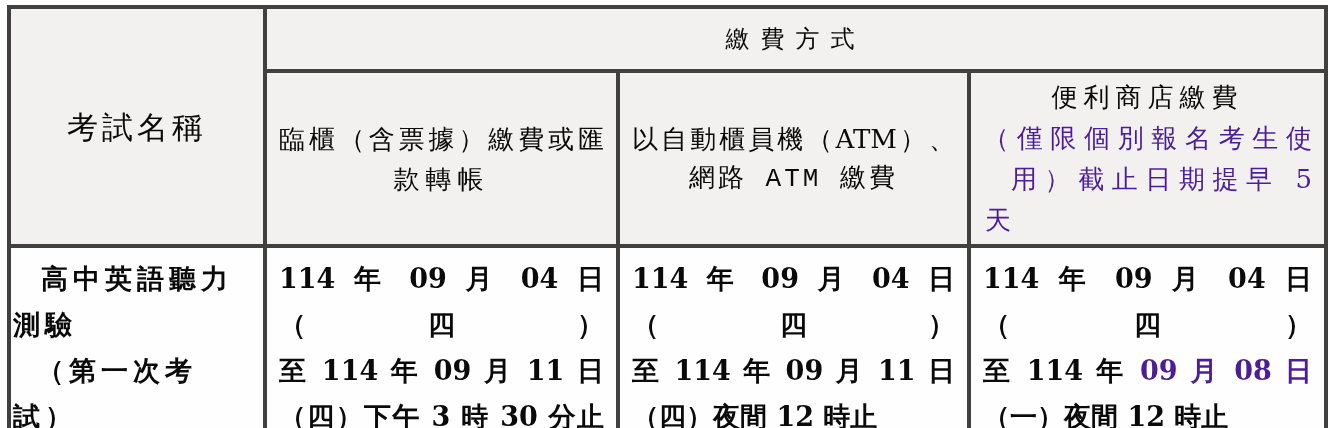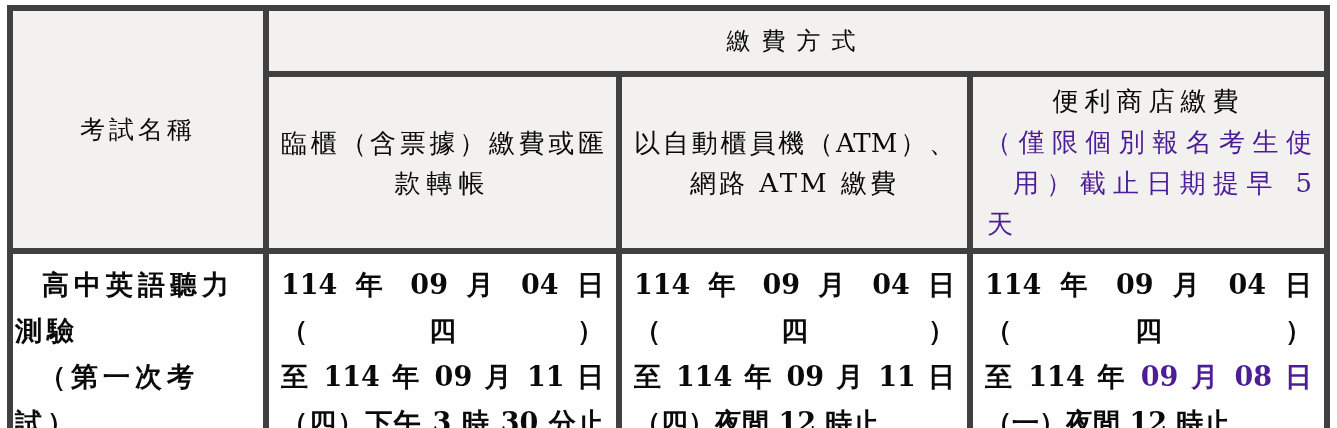--- a/index.html
+++ b/index.html
@@ -11,21 +11,21 @@
     color:#0a0a0a;
     overflow:hidden;
   }
   table.fee-table{
     position:absolute;left:7px;top:5px;
     border-collapse:collapse;
     table-layout:fixed;
     border:3px solid #000;
   }
   td{
-    border:6px solid #404040;
+    border:4px solid #404040;
     padding:0;
     overflow:hidden;
   }
   
   col.c1{width:256px;}
   col.c2{width:353px;}
   col.c3{width:351px;}
   col.c4{width:357px;}
   
   tr.r1 td{height:60px;}
@@ -40,28 +40,28 @@
     display:block;
     font-size:27px;
     line-height:46px;
     padding:0 12px;
     white-space:nowrap;
   }
   .hline{font-size:26px;line-height:40px;}
   .nline{font-size:26px;line-height:41px;}
   .jl{text-align:justify;text-align-last:justify;white-space:normal;}
   .ctr{text-align:center;}
-  .ls3{letter-spacing:3px;}
+  .ls3{letter-spacing:3px;font-family:Liberation Mono, monospace;}
   .ls5{letter-spacing:5px;}
   .ls6{letter-spacing:6px;}
   .pl14{padding-left:14px;}
   .pl18{padding-left:2px;}
   .pl26{padding-left:26px;}
   .pl40{padding-left:40px;}
-  .exam-title{font-size:25px;letter-spacing:4px;line-height:26px;}
+  .exam-title{font-size:31px;letter-spacing:4px;line-height:26px;}
   .pay-title{font-size:24px;letter-spacing:11px;line-height:26px;}
   .red{color:#4c1d95;}
   .data .line{font-weight:bold;}
 </style>
 </head>
 <body>
 
 <div class="page">
   <table class="fee-table">
     <colgroup>

